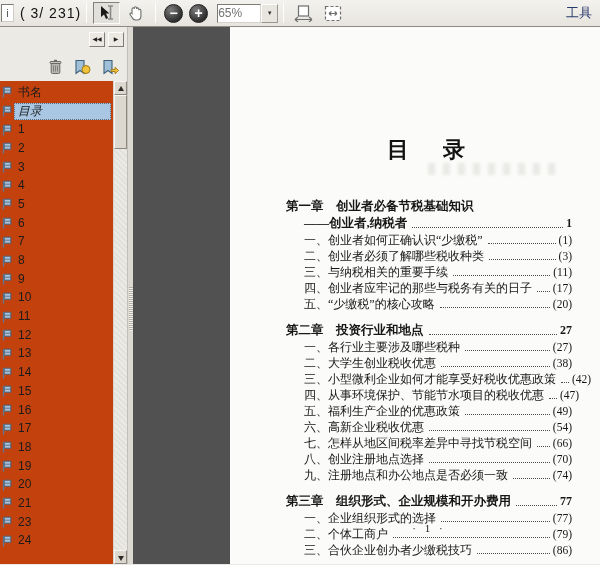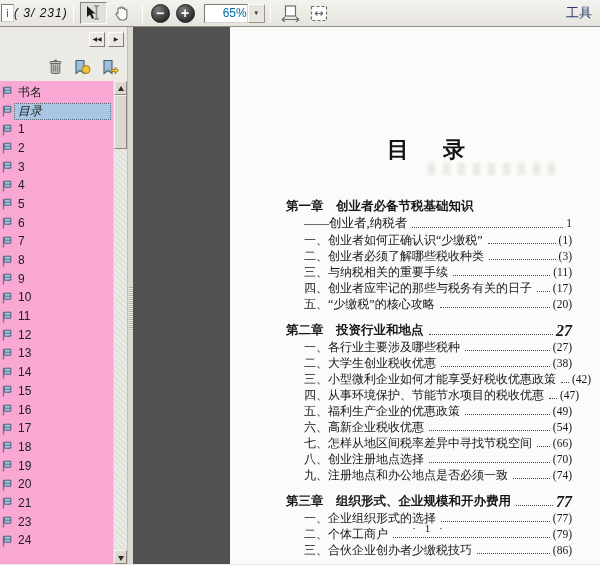--- a/index.html
+++ b/index.html
@@ -6,51 +6,51 @@
   html,body { width:600px; height:565px; overflow:hidden;
     font-family:"Liberation Sans", sans-serif; background:#eceae5; }
 
   
   .toolbar { height:27px; background:linear-gradient(#f4f2ee,#e7e4de);
     border-bottom:1px solid #8f8b84; display:flex; align-items:center; }
   .tb-partial { width:13px; height:18px; background:#fff; margin-left:1px;
     border-top:1px solid #7d7a74; border-left:1px solid #7d7a74;
     border-right:1px solid #cfccc5; border-bottom:1px solid #cfccc5;
     font-size:11px; color:#555; text-align:center; line-height:16px; overflow:hidden; }
-  .page-ind { font-size:12px; color:#111; white-space:nowrap; letter-spacing:1px;font-style:italic; }
+  .page-ind { font-size:14px; color:#111; margin-left:6px; white-space:nowrap; letter-spacing:1px; }
   .sep { width:1px; height:20px; background:#b4b0a8; border-right:1px solid #fdfdfc; margin:0 5px; }
   .tb-btn { width:27px; height:22px; display:flex; align-items:center; justify-content:center;
     background:transparent; border:1px solid transparent; margin:0 1px; }
   .tb-btn.pressed { background:#e2e0da;
     border-color:#84817b; border-right-color:#fcfbf9; border-bottom-color:#fcfbf9; }
   .circle { width:19px; height:19px; border-radius:50%; margin:0 3px;
     background:radial-gradient(circle at 35% 30%, #7d7d7d, #2f2f2f 70%);
     color:#fff; font-size:14px; font-weight:bold; line-height:17px; text-align:center;
     border:1px solid #1d1d1d; }
   .zoom-box { width:44px; height:19px; background:#fff; margin-left:6px;
     border-top:1px solid #7d7a74; border-left:1px solid #7d7a74;
     border-right:1px solid #d6d3cc; border-bottom:1px solid #d6d3cc;
-    font-size:12px; color:#0369a1; text-align:right; line-height:17px; }
+    font-size:12px; color:#737373; text-align:left; line-height:17px; }
   .drop-btn { width:17px; height:19px; background:#e8e5df; border:1px solid #9a968e;
     border-top-color:#fdfdfc; border-left-color:#fdfdfc;
     font-size:6px; color:#333; text-align:center; line-height:17px; }
   .tools { margin-left:auto; margin-right:8px; font-size:13px; color:#29386b; cursor:default; }
 
   
   .main { display:flex; height:537px; }
   .sidebar { width:127px; background:#eceae5; display:flex; flex-direction:column; }
   .side-nav { height:25px; display:flex; justify-content:flex-end; align-items:center;
     gap:3px; padding-right:3px; }
   .nav-btn { height:15px; min-width:16px; background:#ece9e3; color:#222;
     border:1px solid; border-color:#fdfdfc #7f7c76 #7f7c76 #fdfdfc;
     font-size:6px; line-height:12px; text-align:center; }
   .side-tools { height:29px; display:flex; justify-content:flex-end; align-items:center;
     gap:11px; padding-right:8px; }
   .bk-wrap { flex:1; display:flex; overflow:hidden; }
-  .bk-list { flex:1; background:#f9a8d4; overflow:hidden; padding-top:2px; }
+  .bk-list { flex:1; background:#c2410c; overflow:hidden; padding-top:2px; }
   .bk-row { height:18.7px; display:flex; align-items:center; font-size:12px; color:#1c1c1c; }
   .bk-flag { width:14px; display:flex; justify-content:center; flex:none; }
   .bk-label { padding:0 3px; line-height:15px; border:1px dotted transparent; }
   .bk-row.selected .bk-label { background:#a9c7e2; border-color:#5a6b7d; flex:1; margin-right:2px;font-style:italic; }
 
   
   .v-scroll { width:14px; background:#edece8; display:flex; flex-direction:column;
     border-left:1px solid #d8d5cf; }
   .sc-btn { height:14px; background:#dcd8d0; border:1px solid;
     border-color:#f6f4f0 #8c8880 #8c8880 #f6f4f0; position:relative; flex:none; }
@@ -75,26 +75,26 @@
   .page-inner { padding:112px 28px 0 56px; position:relative; height:100%; }
   .doc-title { text-align:center; font-size:22px; font-weight:bold; line-height:22px;
     letter-spacing:6px; color:#121212; }
   .smudge { position:absolute; top:136px; left:198px; width:132px; height:12px;
     background:repeating-linear-gradient(90deg,#c8c8c4 0 7px,transparent 7px 15px);
     opacity:.35; filter:blur(1.5px); }
   .toc { margin-top:37px; }
   .toc-h { display:flex; font-size:12.5px; font-weight:bold; height:17px; line-height:17px; white-space:nowrap; }
   .toc-row { display:flex; font-size:12px; height:16px; line-height:16px;
     padding-left:18px; white-space:nowrap; }
-  .toc-row.subhead { font-weight:normal; font-size:12.5px; height:17px; line-height:17px; }
+  .toc-row.subhead { font-weight:bold; font-size:12.5px; height:17px; line-height:17px; }
   .chapter { margin-bottom:10px; }
   .leader { flex:1; border-bottom:1.7px dotted #4a4a4a; margin:0 3px 4px 5px; min-width:8px; }
   .leader.hidden { visibility:hidden; }
   .pg { font-size:11.5px; align-self:flex-end; }
-  .toc-h .pg { font-weight:bold; font-size:16px;font-style:italic; }
+  .toc-h .pg { font-weight:bold; font-size:12px; }
   .page-footer { position:absolute; top:495px; left:56px; right:28px;
     text-align:center; font-size:11px; letter-spacing:3px; color:#222; }
 
   svg { display:block; }
 </style>
 </head>
 <body>
 
 <div class="toolbar">
   <div class="tb-partial">i</div>

